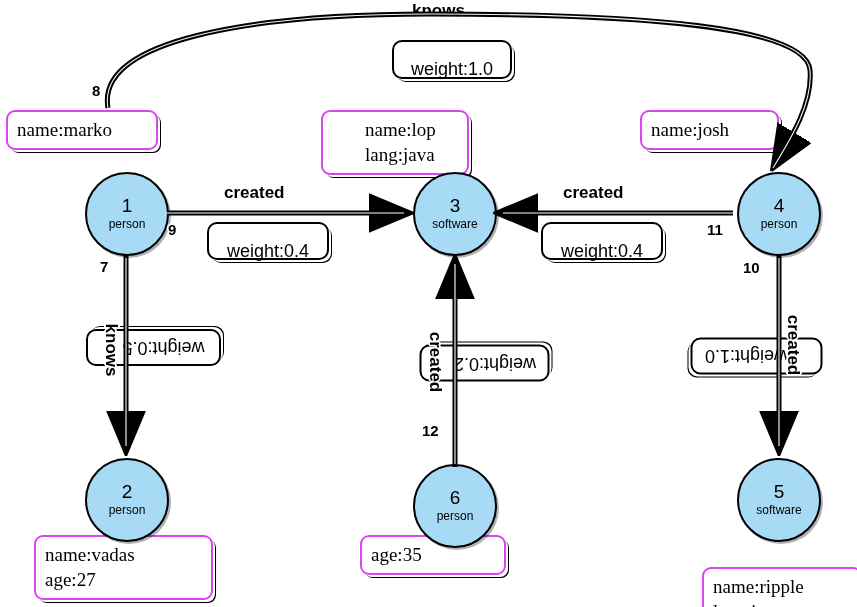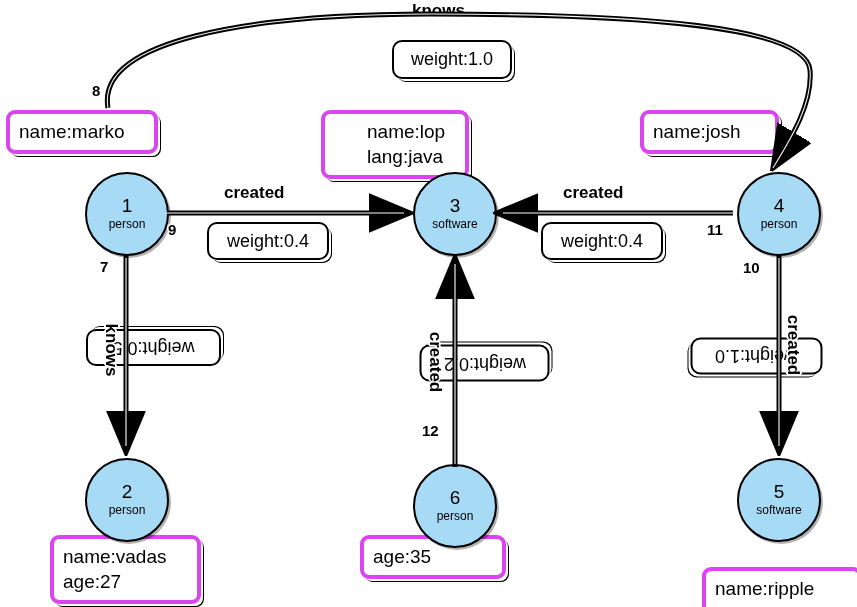--- a/index.html
+++ b/index.html
@@ -41,49 +41,50 @@
     line-height: 21px;
   }
   .node .node-label {
     font-size: 12px;
     line-height: 17px;
   }
   
   .propbox {
     position: absolute;
     background: #ffffff;
-    border: 4px solid #d946ef;
+    border: 2px solid #d946ef;
     border-radius: 9px;
     box-shadow: 3px 3px 0 -1px #ffffff, 4px 4px 0 -1px #000000;
     box-sizing: border-box;
     padding: 5px 9px 6px 9px;
     color: #000;
     font-size: 19px;
     line-height: 25px;
     white-space: nowrap;
+    font-family: Liberation Serif, serif;
   }
   
   .weightbox {
     position: absolute;
     background: #ffffff;
     border: 2px solid #000000;
     border-radius: 10px;
     box-shadow: 3px 3px 0 -1px #ffffff, 4px 4px 0 -1px #000000;
     box-sizing: border-box;
     color: #000;
     font-size: 18px;
     white-space: nowrap;
     display: flex;
     align-items: center;
     justify-content: center;
   }
   .weightbox.vert {
     box-shadow: 3px 3px 0 -1px #ffffff, 4px 4px 0 -1px #000000;
   }
-  .weightbox .wtxt { display: block; }
+  .weightbox .wtxt { display: block; margin-top: 20px; }
   .weightbox.rot-ccw .wtxt { transform: rotate(-90deg); }
   .weightbox.rot-cw  .wtxt { transform: rotate(90deg); }
 
   
   .edge-label {
     position: absolute;
     font-size: 17px;
     font-weight: bold;
     color: #000000;
     white-space: nowrap;
@@ -148,21 +149,21 @@
 
     <div class="propbox" style="left:321px; top:110px; width:148px;padding-left:42px;">
       <div>name:lop</div>
       <div>lang:java</div>
     </div>
 
     <div class="propbox" style="left:640px; top:110px; width:139px;">
       <div>name:josh</div>
     </div>
 
-    <div class="propbox" style="left:50px; top:535px; width:151px;">
+    <div class="propbox" style="left:34px; top:535px; width:179px;">
       <div>name:vadas</div>
       <div>age:27</div>
     </div>
 
     <div class="propbox" style="left:360px; top:535px; width:146px;">
       <div>age:35</div>
     </div>
 
     <div class="propbox" style="left:702px; top:567px; width:160px;">
       <div>name:ripple</div>

